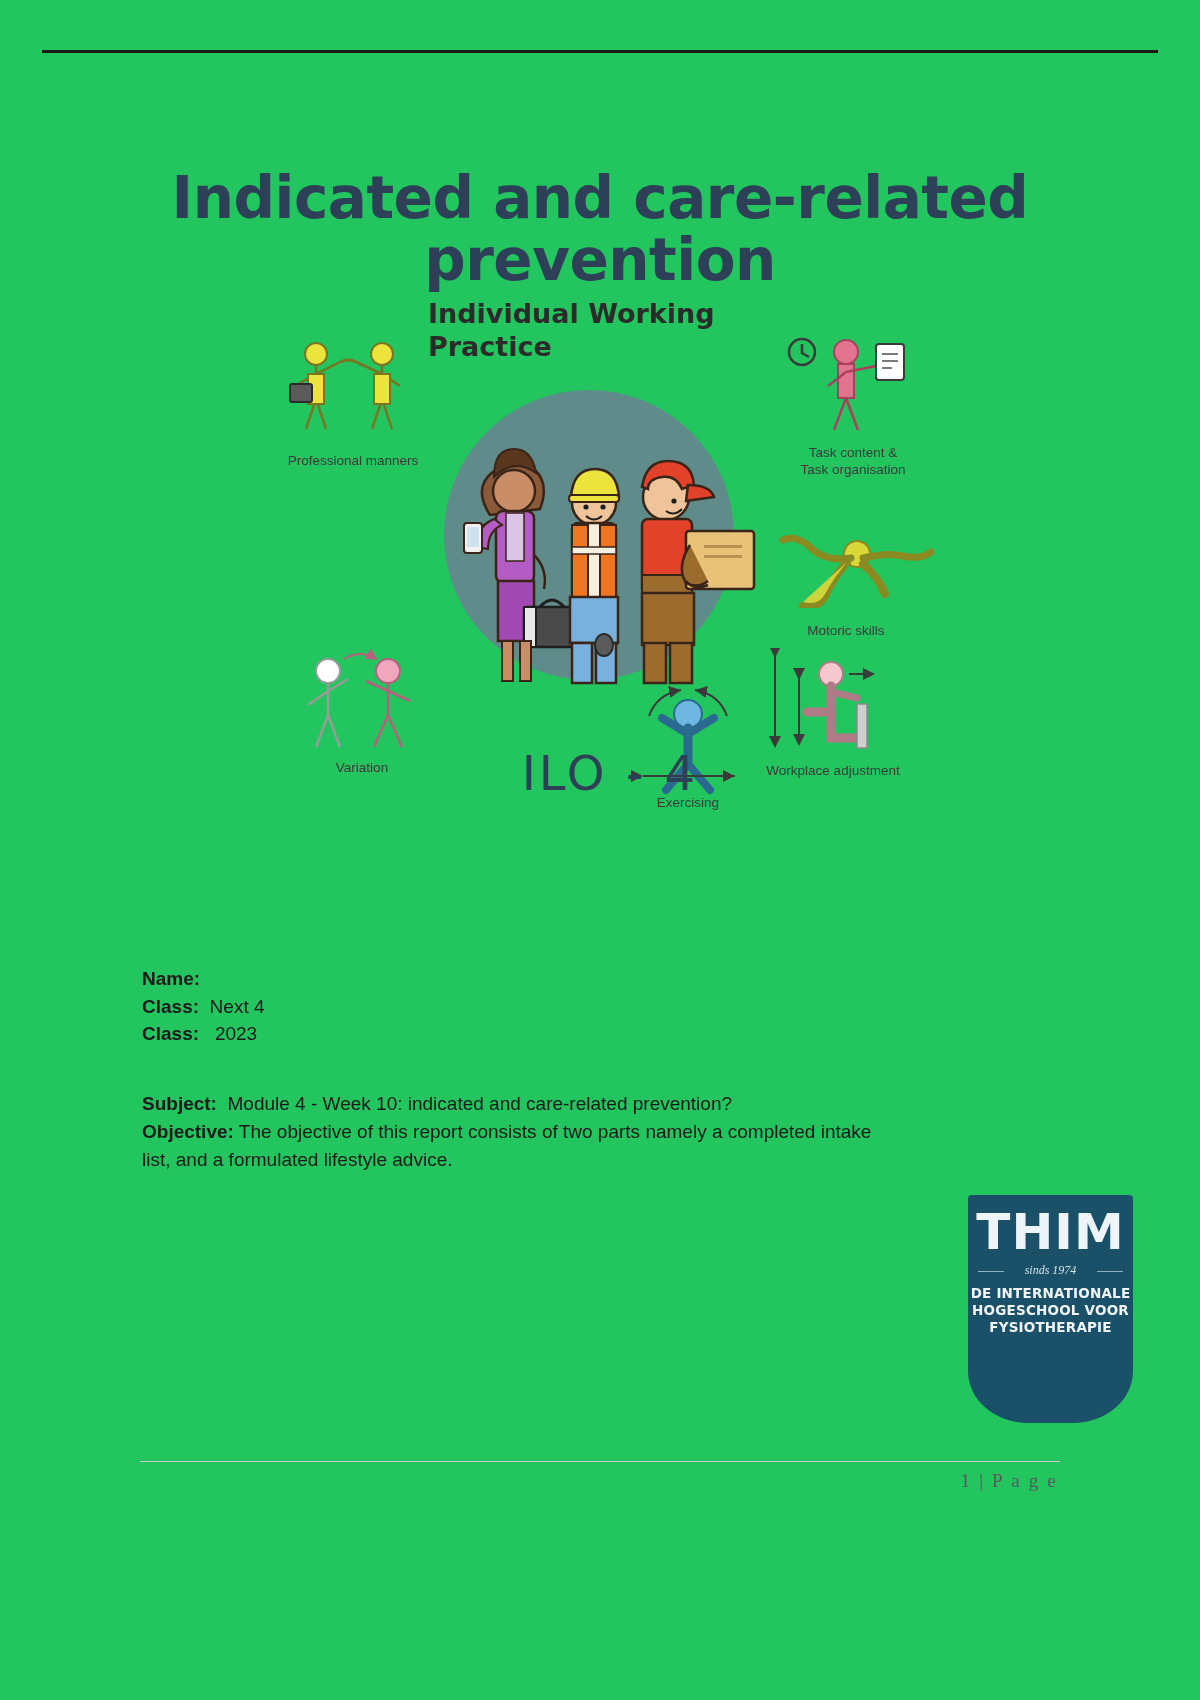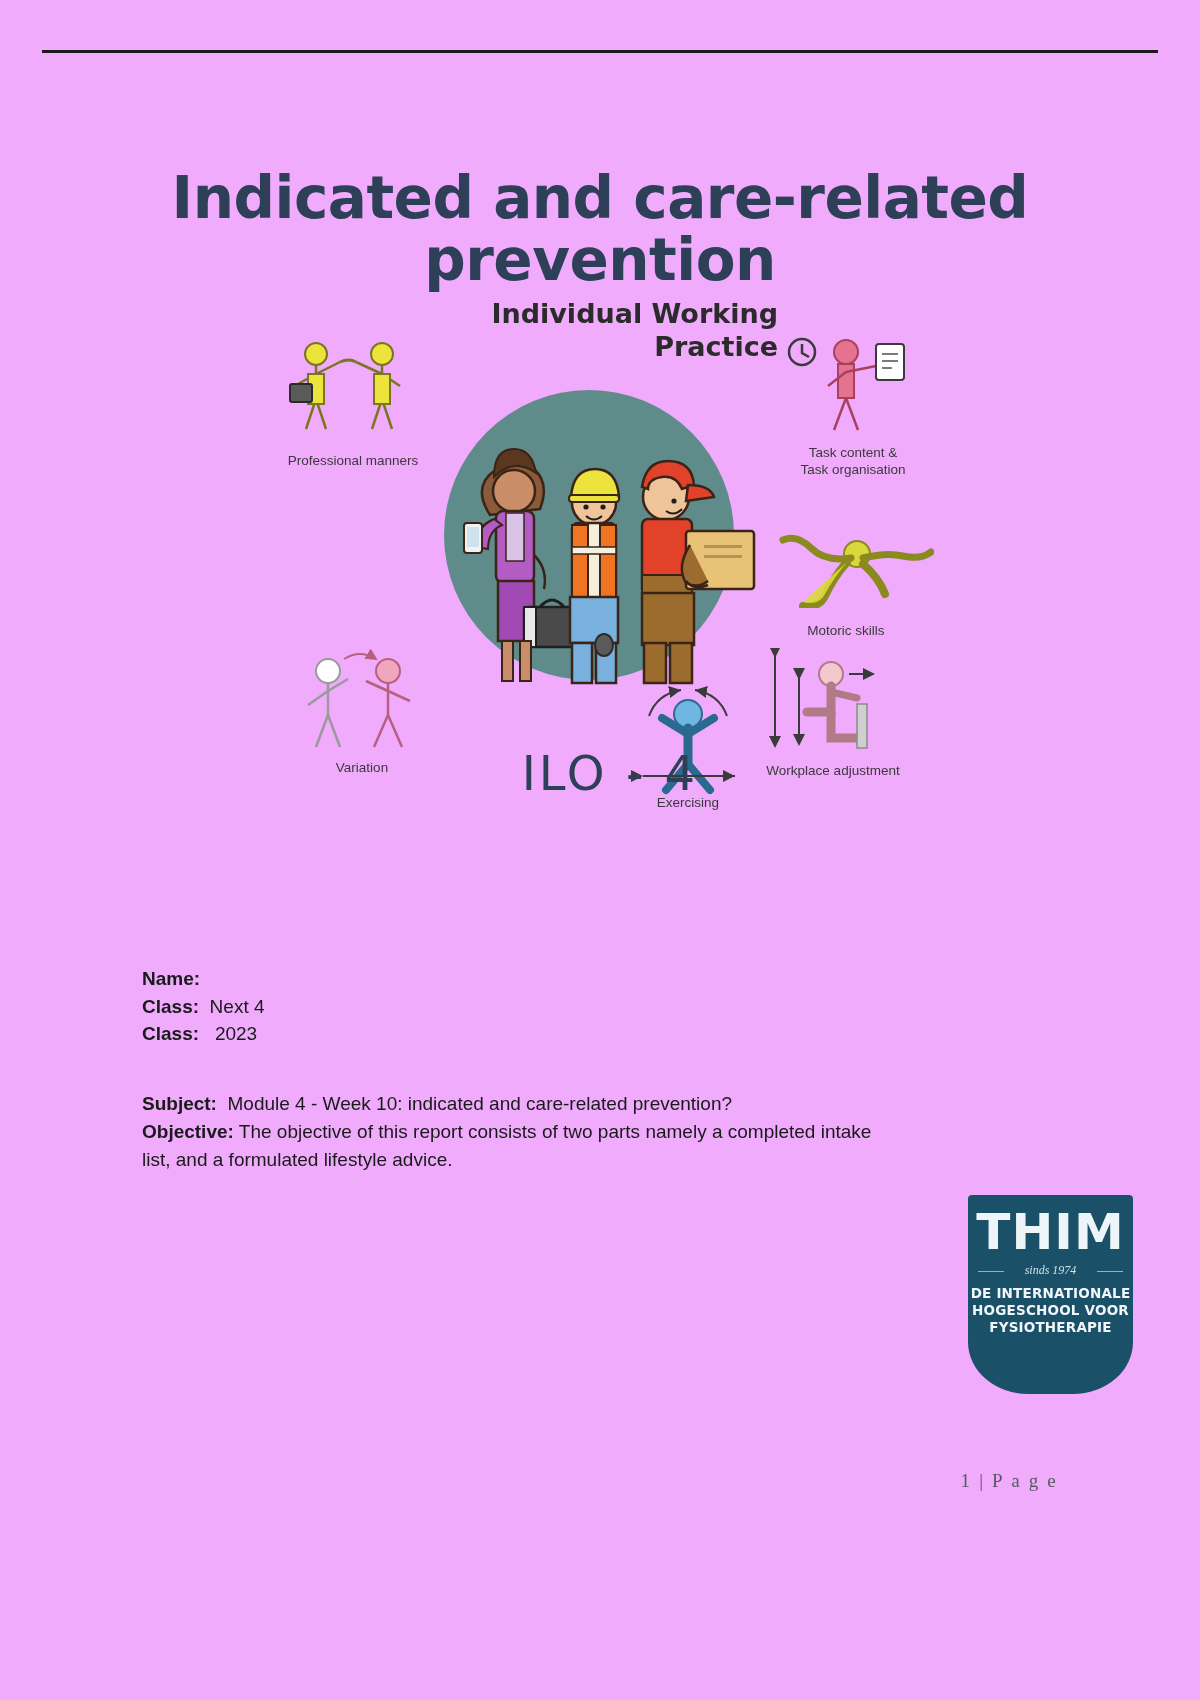--- a/index.html
+++ b/index.html
@@ -11,21 +11,21 @@
   body {
     width: 1200px; height: 1700px;
     font-family: "Liberation Sans", sans-serif;
     position: relative;
     overflow: hidden;
   }
 
   .page {
     position: absolute;
     inset: 0;
-    background: #f0abfc;
+    background: #22c55e;
   }
 
   
   .header-rule {
     position: absolute;
     left: 42px; right: 42px; top: 50px;
     height: 3px;
     background: #1a1a1a;
   }
   .footer-rule {
@@ -58,21 +58,21 @@
 
   
   .illus {
     position: absolute;
     left: 248px; top: 290px;
     width: 704px; height: 585px;
   }
   .illus-title {
     position: absolute;
     left: 180px; top: 8px; width: 350px;
-    text-align: right;
+    text-align: left;
     font-family: "DejaVu Sans", sans-serif;
     font-weight: bold;
     font-size: 27px;
     line-height: 1.22;
     color: #2b2b2b;
   }
   .blob {
     position: absolute;
     left: 196px; top: 100px;
     width: 290px; height: 290px;
@@ -127,21 +127,21 @@
     font-size: 19px;
     color: #1a1a1a;
     line-height: 1.48;
   }
   .subject-block b { font-weight: bold; }
 
   
   .logo {
     position: absolute;
     left: 968px; top: 1195px;
-    width: 165px; height: 199px;
+    width: 165px; height: 228px;
     background: #1b5168;
     border-radius: 4px 4px 60px 60px / 4px 4px 52px 52px;
     text-align: center;
     color: #ffffff;
     overflow: hidden;
   }
   .logo .brand {
     font-family: "DejaVu Sans", sans-serif;
     font-weight: bold;
     font-size: 50px;

